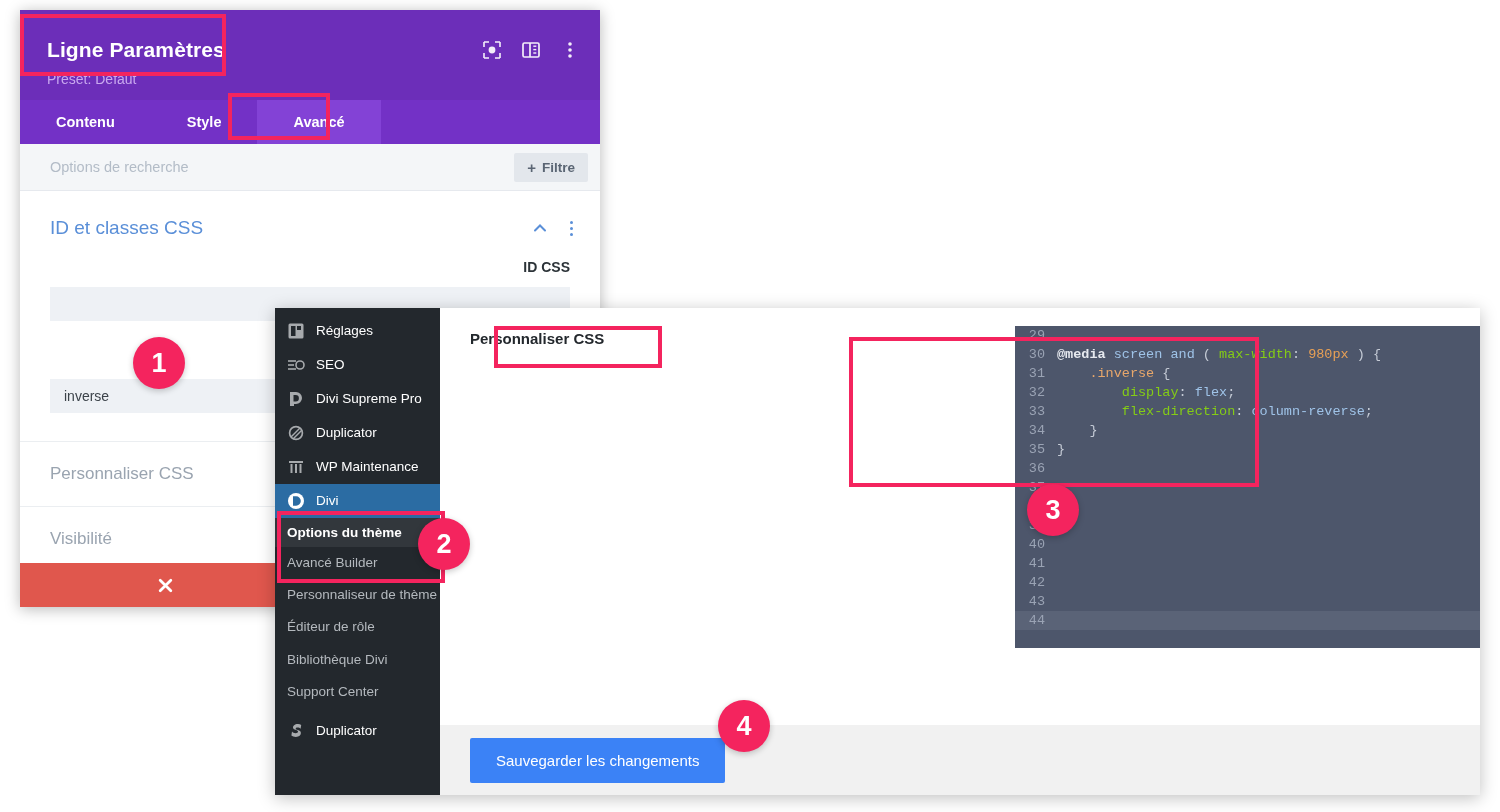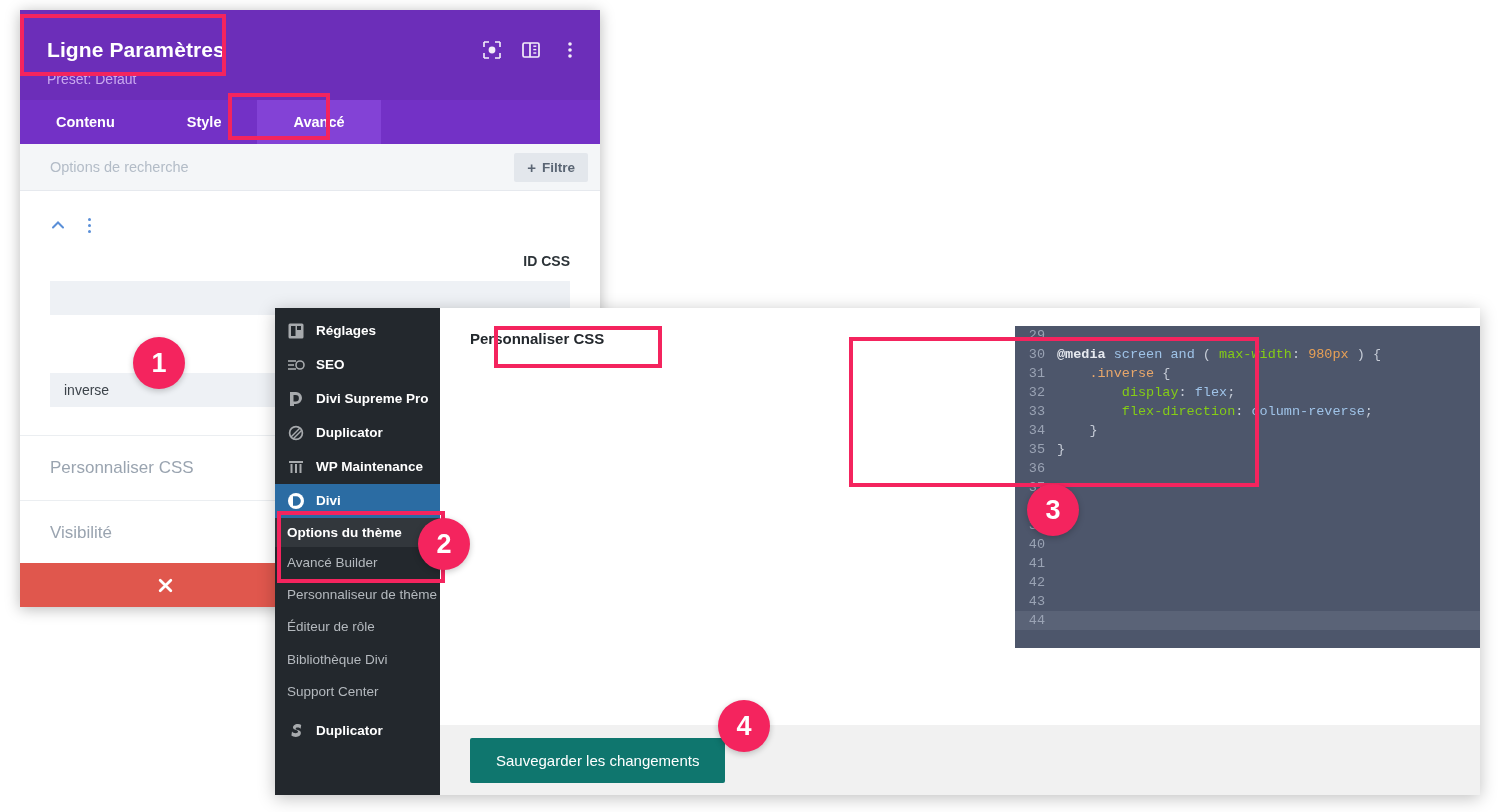--- a/index.html
+++ b/index.html
@@ -86,21 +86,21 @@
     position:absolute;left:275px;top:308px;width:1205px;height:487px;
     background:#ffffff;box-shadow:0 3px 16px rgba(0,0,0,.25);
     display:flex;overflow:hidden;
   }
   .wp-menu{
     width:165px;background:#23282d;flex:0 0 auto;
     padding-top:6px;box-sizing:border-box;
   }
   .wp-item{
     display:flex;align-items:center;gap:11px;
-    padding:8px 0 8px 12px;color:#ffffff;font-size:13.5px;font-weight:700;
+    padding:8px 0 8px 12px;color:#ffffff;font-size:13.5px;font-weight:400;
     cursor:pointer;line-height:1.25;
   }
   .wp-item.active{background:#2b6ca3;}
   .wp-ico{width:18px;height:18px;flex:0 0 auto;display:block;}
   .wp-sub{
     padding:7px 0 7px 12px;color:#ffffff;font-size:13.5px;font-weight:bold;
     background:#32373c;cursor:pointer;
   }
   .wp-sub.dim{color:#b4b9be;font-weight:normal;background:#23282d;line-height:1.35;}
   .wp-content{
@@ -130,21 +130,21 @@
   .k-at{color:#e6e9ef;font-weight:bold;}
   .k-kw{color:#9fc3e8;}
   .k-sel{color:#e8a76b;}
   .k-num{color:#e8a055;}
   .k-prop{color:#84cc16;}
   .wp-bar{
     height:70px;background:#f1f1f1;flex:0 0 auto;
     display:flex;align-items:center;padding-left:30px;box-sizing:border-box;
   }
   .save-btn{
-    background:#0f766e;color:#ffffff;border:none;
+    background:#3b82f6;color:#ffffff;border:none;
     font-size:15px;font-family:"Liberation Sans",sans-serif;
     padding:14px 26px;cursor:pointer;border-radius:2px;
   }
 
   
   .hl-box{position:absolute;border:4px solid #f4245e;box-sizing:border-box;pointer-events:none;}
   .badge{
     position:absolute;width:52px;height:52px;border-radius:50%;
     background:#f4245e;color:#ffffff;
     display:flex;align-items:center;justify-content:center;
@@ -191,20 +191,21 @@
     <div class="divi-search">
       <div class="ph">Options de recherche</div>
       <div class="filter-btn">
         <span class="filter-plus">+</span>
         <span>Filtre</span>
       </div>
     </div>
 
     <div class="divi-body">
       <div class="sect-head">
+        <div class="sect-title">ID et classes CSS</div>
         <svg class="chev" viewBox="0 0 16 16">
           <path d="M3 10.5L8 5.5l5 5" stroke="#5a8fd8" stroke-width="2" fill="none" stroke-linecap="round"></path>
         </svg>
         <div class="dots-v">
             <i></i>
             <i></i>
             <i></i>
           </div>
       </div>
 

